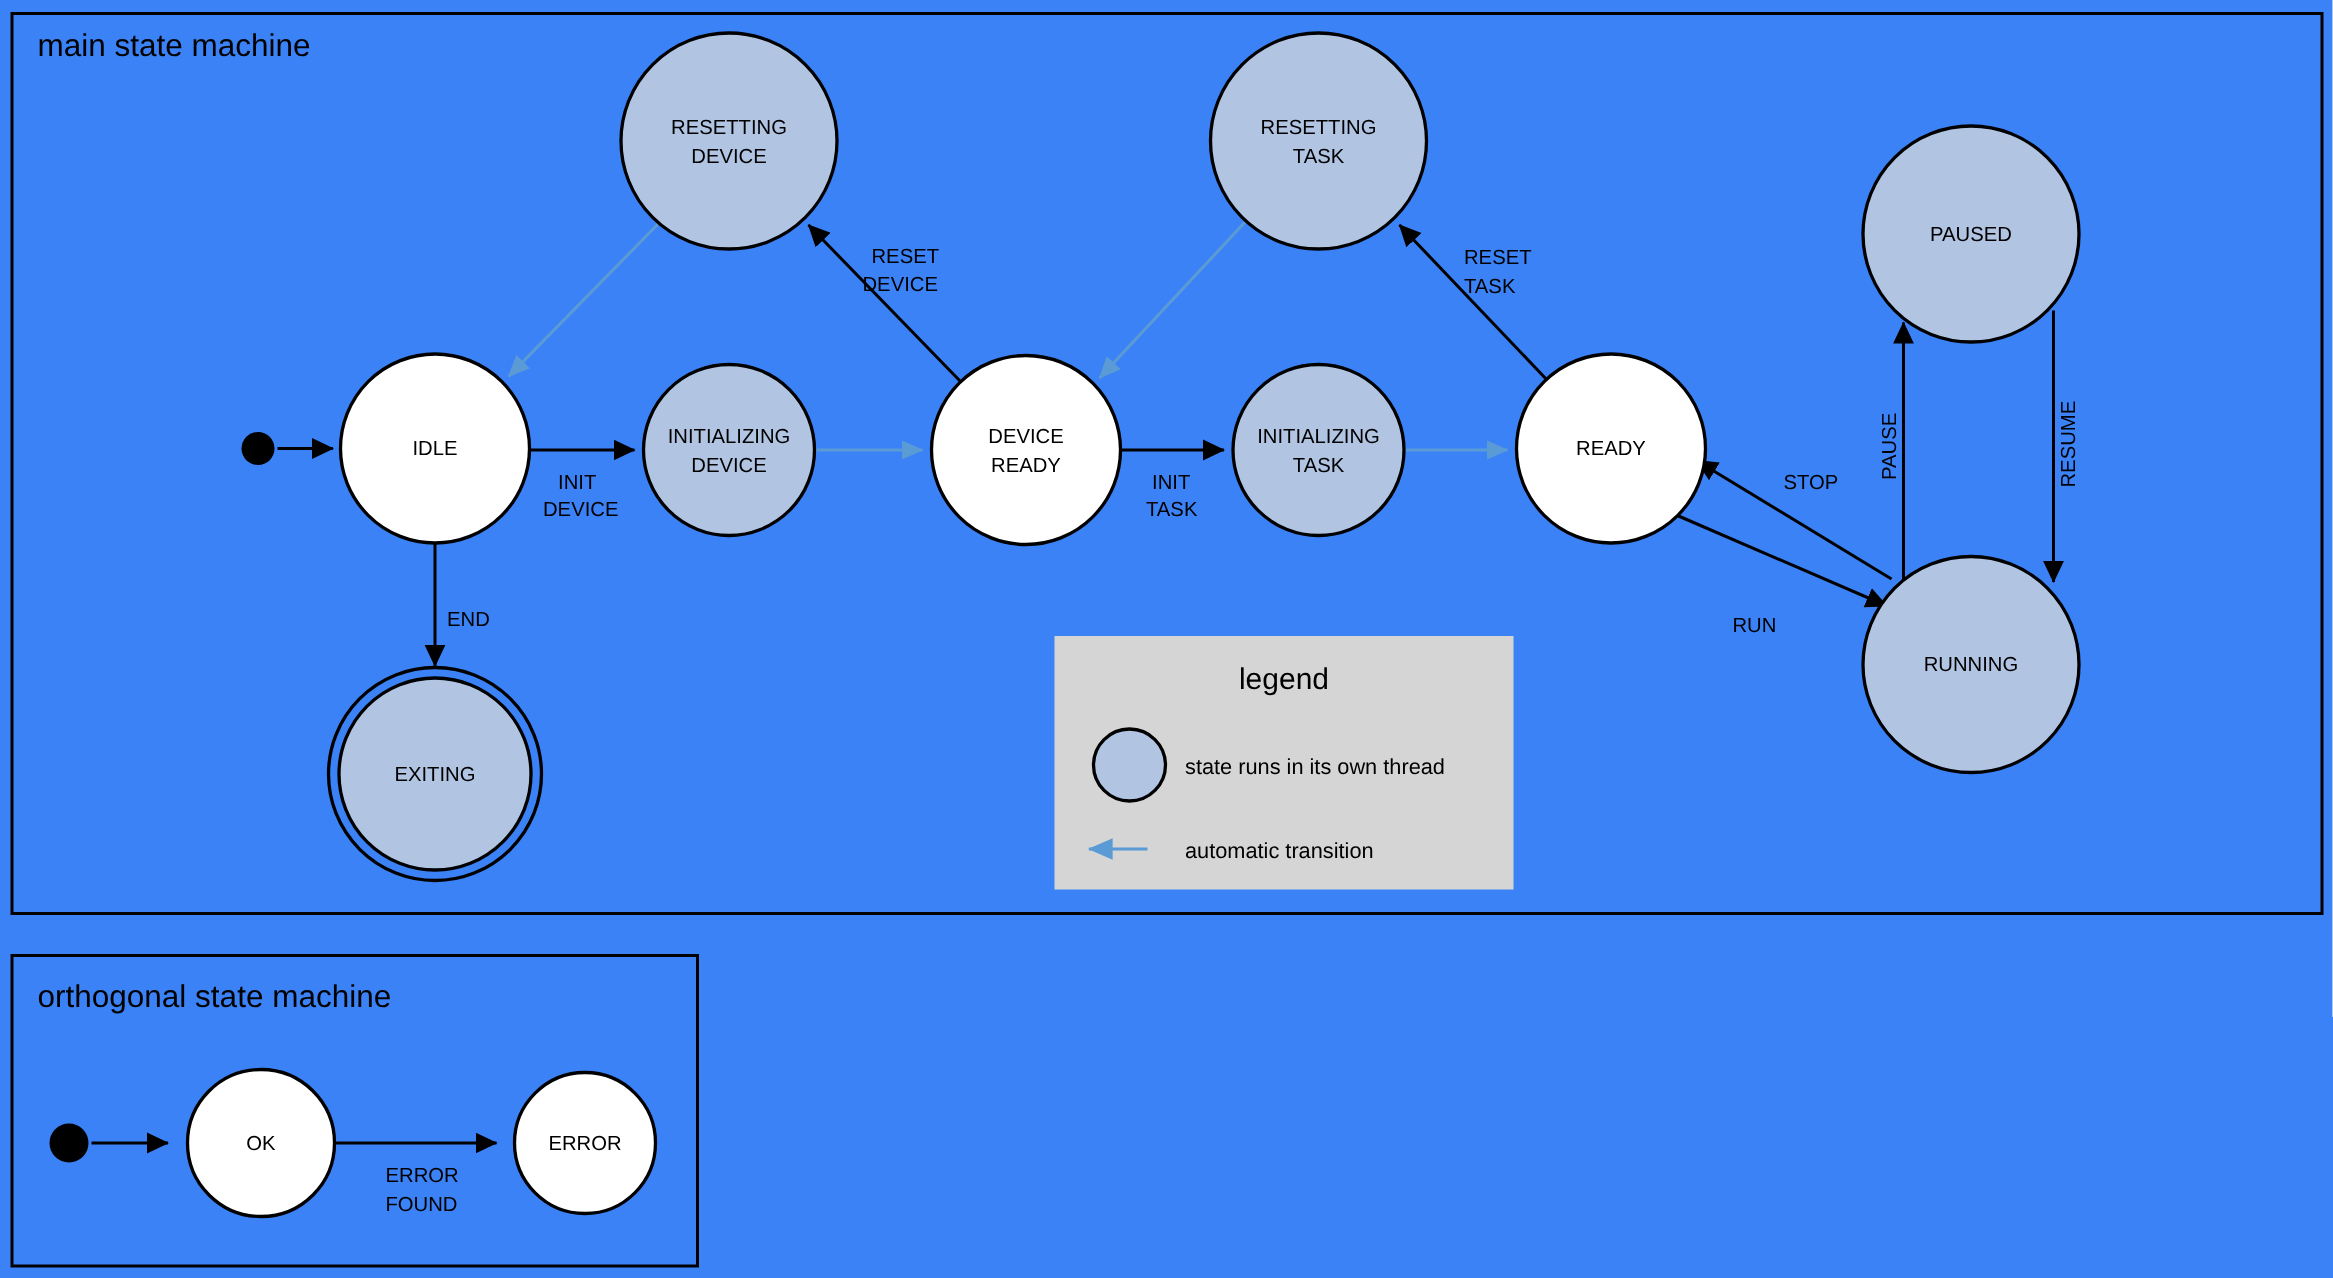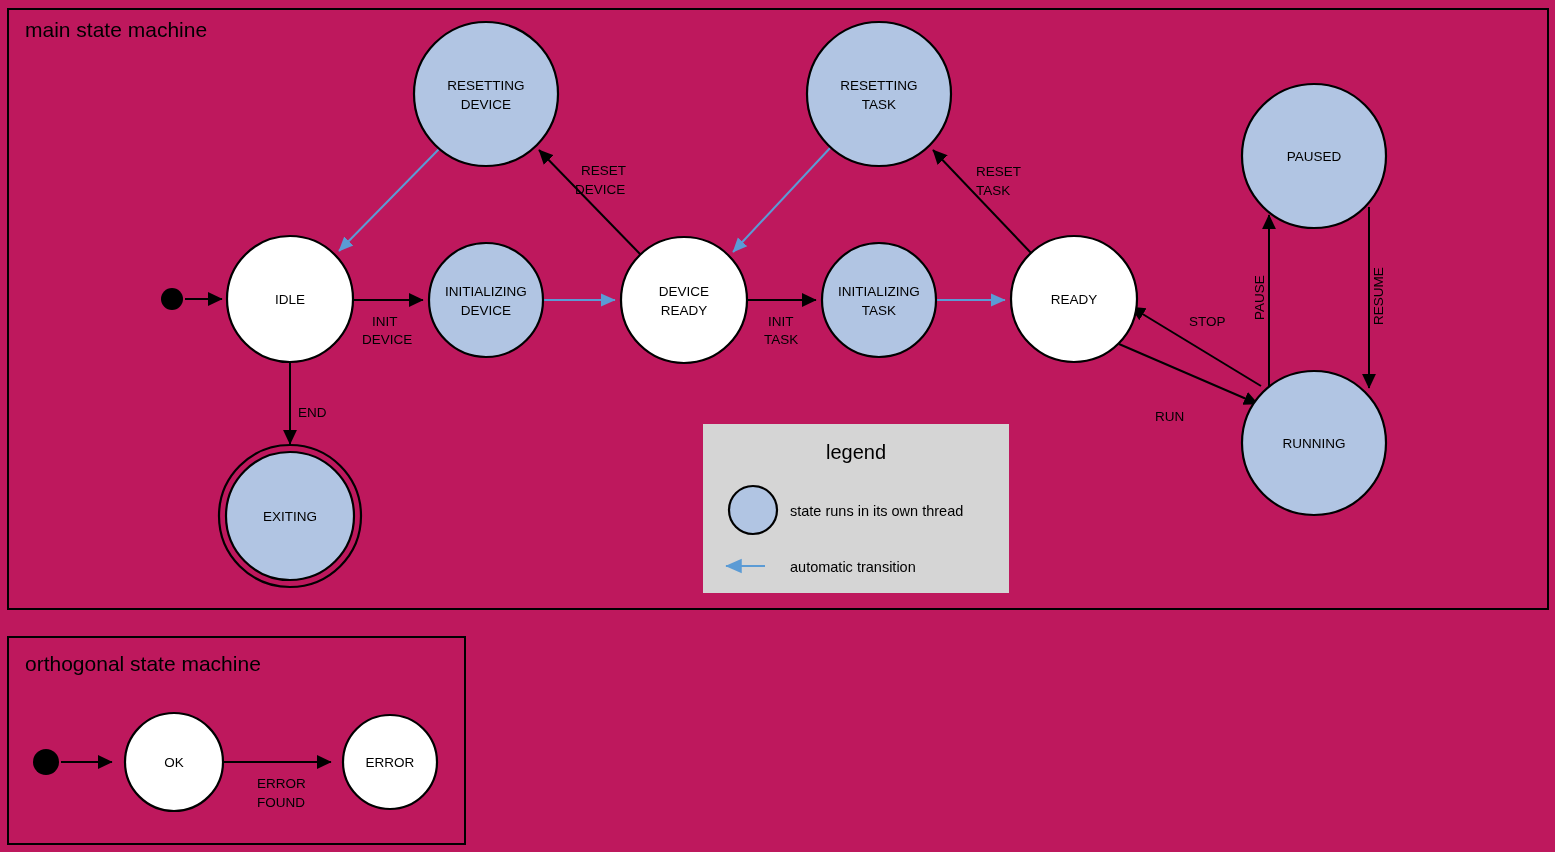--- a/index.html
+++ b/index.html
@@ -5,21 +5,21 @@
   * { box-sizing: border-box; }
   html, body {
     margin: 0; padding: 0;
     background: #ffffff;
     font-family: "Liberation Sans", sans-serif;
   }
   #stage {
     position: relative;
     width: 1555px;
     height: 852px;
-    background: #be185d;
+    background: #3b82f6;
     overflow: hidden;
   }
   svg.canvas {
     position: absolute;
     top: 0; left: 0;
     width: 1555px;
     height: 852px;
   }
   .frame-rect {
     fill: none;

